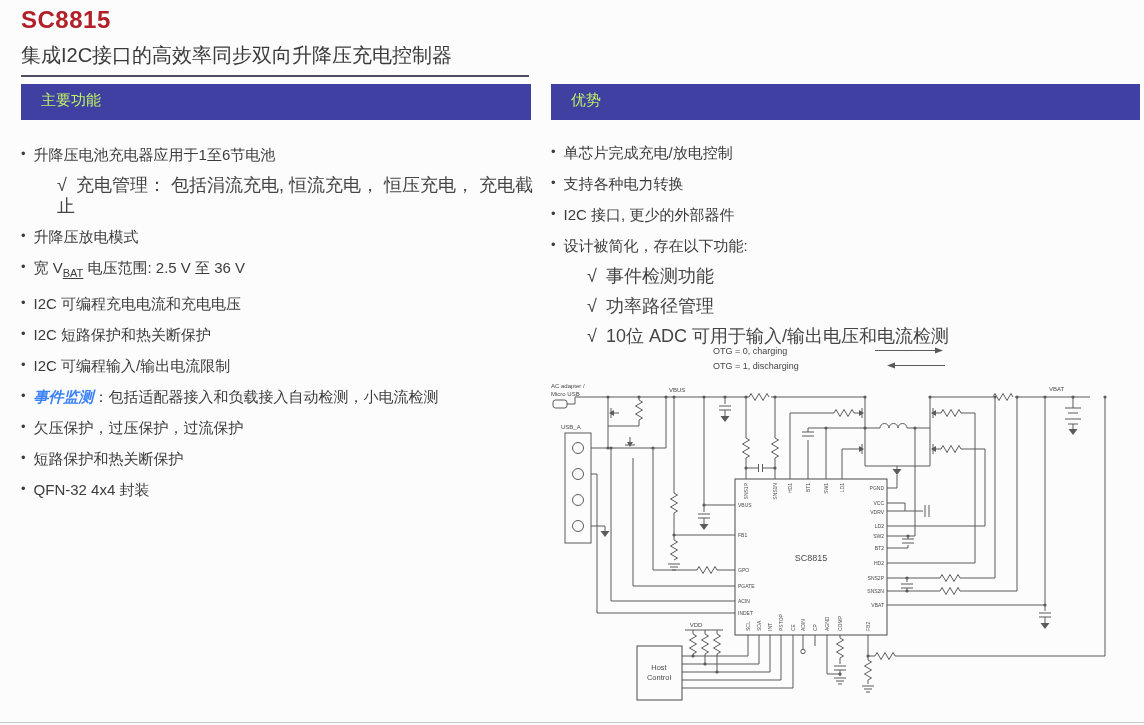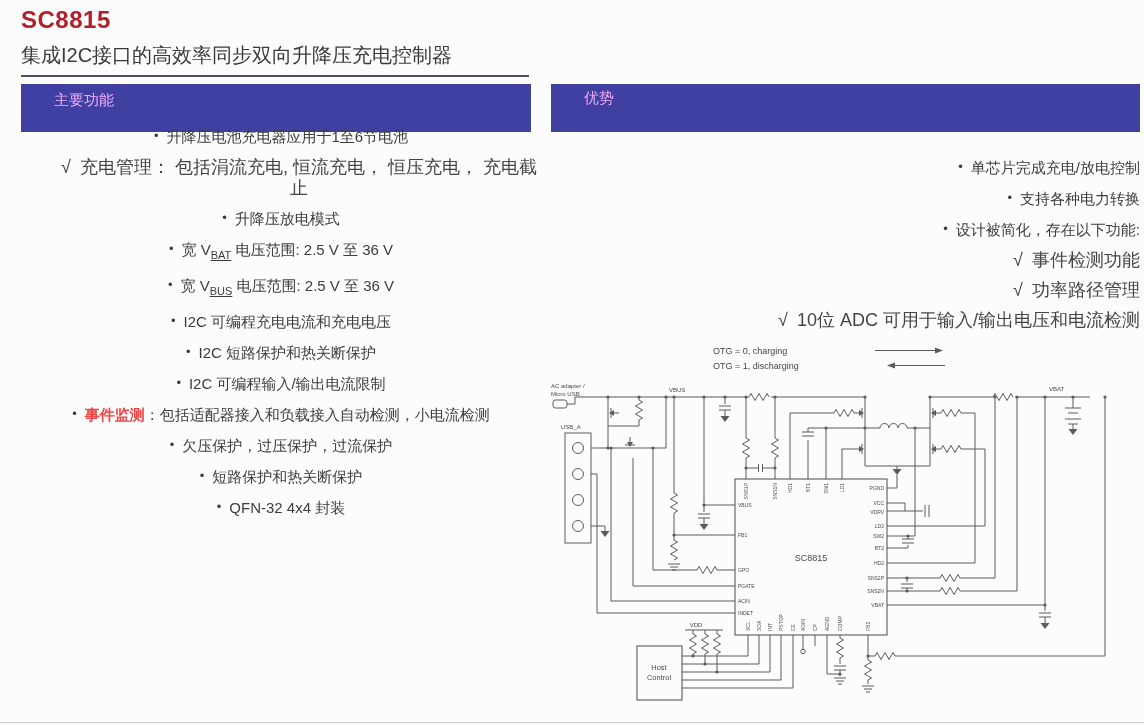--- a/index.html
+++ b/index.html
@@ -6,33 +6,33 @@
   body{
     width:1144px;height:725px;position:relative;overflow:hidden;
     background:#fdfcfd;
     font-family:"Liberation Sans","DejaVu Sans",sans-serif;
     color:#3c3c3c;
   }
   .abs{position:absolute;}
   #title{left:21px;top:6px;font-size:24px;font-weight:bold;color:#b12028;letter-spacing:.5px;}
   #subtitle{left:21px;top:42px;font-size:20px;color:#3a3a3a;width:508px;
     padding-bottom:6px;border-bottom:2px solid #4e4e60;}
-  .banner{top:84px;height:48px;background:#403fa2;color:#f0abfc;font-size:15px;
-    line-height:32px;padding-left:33px;box-sizing:border-box;}
+  .banner{top:84px;height:36px;background:#403fa2;color:#bef264;font-size:15px;
+    line-height:32px;padding-left:20px;box-sizing:border-box;}
   #banner-left{left:21px;width:510px;}
-  #banner-right{left:551px;width:589px;font-family:Liberation Mono, monospace;}
+  #banner-right{left:551px;width:589px;}
   ul.feat{margin:0;padding:0;list-style:none;}
-  #features-list{left:21px;top:122px;width:520px;text-align:center;}
-  #advantages-list{left:551px;top:153px;width:589px;text-align:right;}
+  #features-list{left:21px;top:140px;width:520px;}
+  #advantages-list{left:551px;top:138px;width:589px;}
   ul.feat>li{padding:4px 0 5px 0;font-size:15px;line-height:21px;}
   ul.feat>li.sub{padding-left:36px;font-size:18px;color:#454545;}
   .blt{display:inline-block;margin-right:8px;transform:translateY(-2px);font-size:13px;}
   .chk{display:inline-block;margin-right:9px;}
   sub{font-size:11px;text-decoration:underline;}
-  b.evt{color:#ef4444;}
+  b.evt{color:#3b82f6;font-style:italic;}
   #bottom-rule{left:0;top:722px;width:1144px;height:0;border-top:1px solid #c9c9c9;}
   svg text{fill:#4a4a4a;}
   svg .w{stroke:#5b5b5b;stroke-width:1;fill:none;}
   svg .f{fill:#5b5b5b;stroke:none;}
   svg .box{stroke:#4a4a4a;fill:none;stroke-width:1;}
   svg .pin{font-size:5px;}
   svg .lab{font-size:6px;}
   svg .leg{font-size:9px;fill:#444;}
 </style>
 </head>
@@ -46,33 +46,33 @@
 </div>
 <div class="abs banner" id="banner-right">
   <span>优势</span>
 </div>
 
 <ul class="abs feat" id="features-list">
   <li><span class="blt">•</span><span>升降压电池充电器应用于1至6节电池</span></li>
   <li class="sub"><span class="chk">√</span><span>充电管理：</span><span> 包括涓流充电, 恒流充电， 恒压充电， 充电截止</span></li>
   <li><span class="blt">•</span><span>升降压放电模式</span></li>
   <li><span class="blt">•</span><span>宽 V</span><sub>BAT</sub><span> 电压范围: 2.5 V 至 36 V</span></li>
-  <li><span class="blt">•</span><span>宽 V</span><sub>BUS</sub><span> 电压范围: 2.5 V 至 36 V</span></li>
   <li><span class="blt">•</span><span>I2C 可编程充电电流和充电电压</span></li>
   <li><span class="blt">•</span><span>I2C 短路保护和热关断保护</span></li>
   <li><span class="blt">•</span><span>I2C 可编程输入/输出电流限制</span></li>
   <li><span class="blt">•</span><b class="evt">事件监测</b><span>：包括适配器接入和负载接入自动检测，小电流检测</span></li>
   <li><span class="blt">•</span><span>欠压保护，过压保护，过流保护</span></li>
   <li><span class="blt">•</span><span>短路保护和热关断保护</span></li>
   <li><span class="blt">•</span><span>QFN-32 4x4 封装</span></li>
 </ul>
 
 <ul class="abs feat" id="advantages-list">
   <li><span class="blt">•</span><span>单芯片完成充电/放电控制</span></li>
   <li><span class="blt">•</span><span>支持各种电力转换</span></li>
+  <li><span class="blt">•</span><span>I2C 接口, 更少的外部器件</span></li>
   <li><span class="blt">•</span><span>设计被简化，存在以下功能:</span></li>
   <li class="sub"><span class="chk">√</span><span>事件检测功能</span></li>
   <li class="sub"><span class="chk">√</span><span>功率路径管理</span></li>
   <li class="sub"><span class="chk">√</span><span>10位 ADC 可用于输入/输出电压和电流检测</span></li>
 </ul>
 
 <svg class="abs" style="left:545px;top:338px;" width="600" height="387" viewBox="0 0 600 387">
   <defs>
     <path id="rz" d="M0,0 l2,-3.5 4,7 4,-7 4,7 4,-7 2,3.5" fill="none" stroke="#5b5b5b" stroke-width="1"></path>
     <g id="fetl" stroke="#5b5b5b" stroke-width="1" fill="none">

